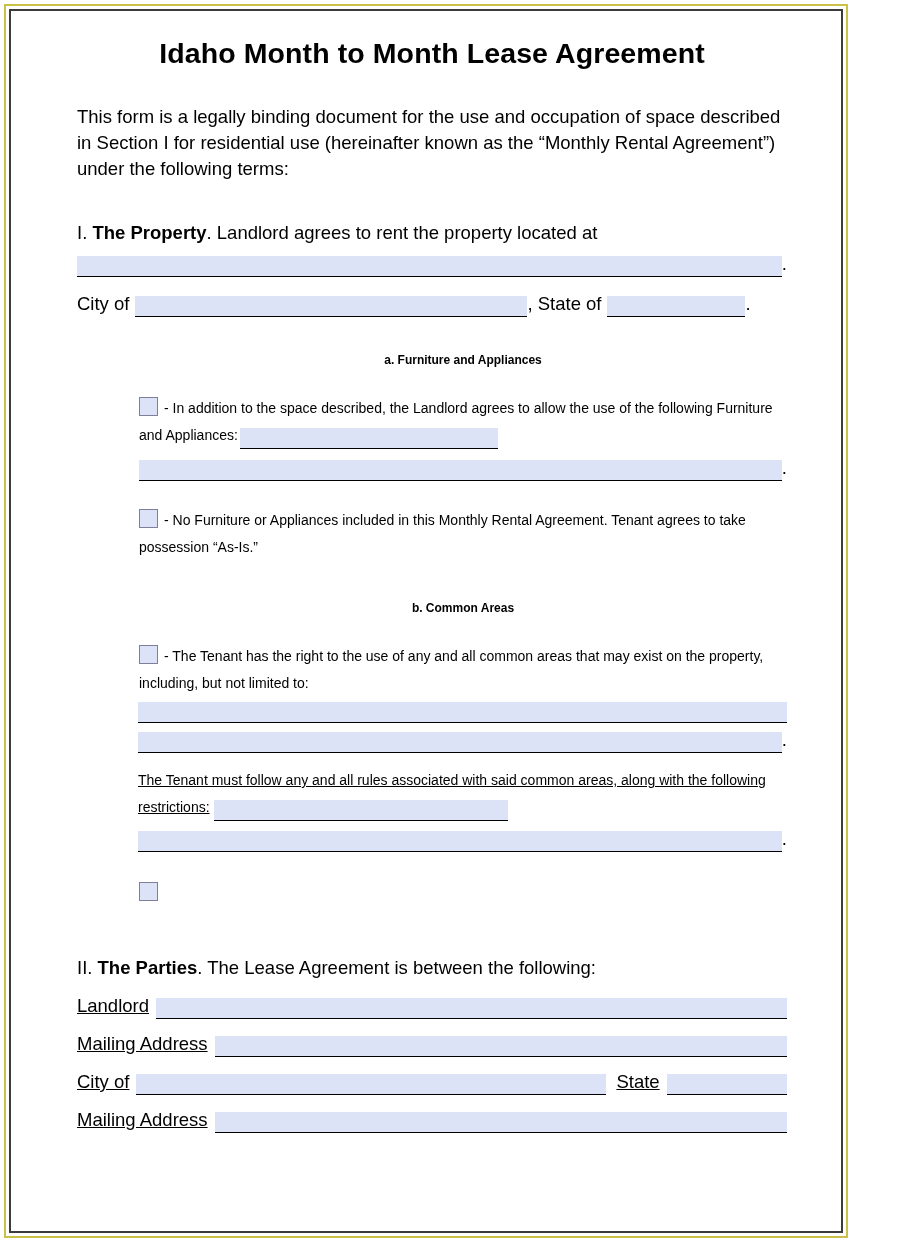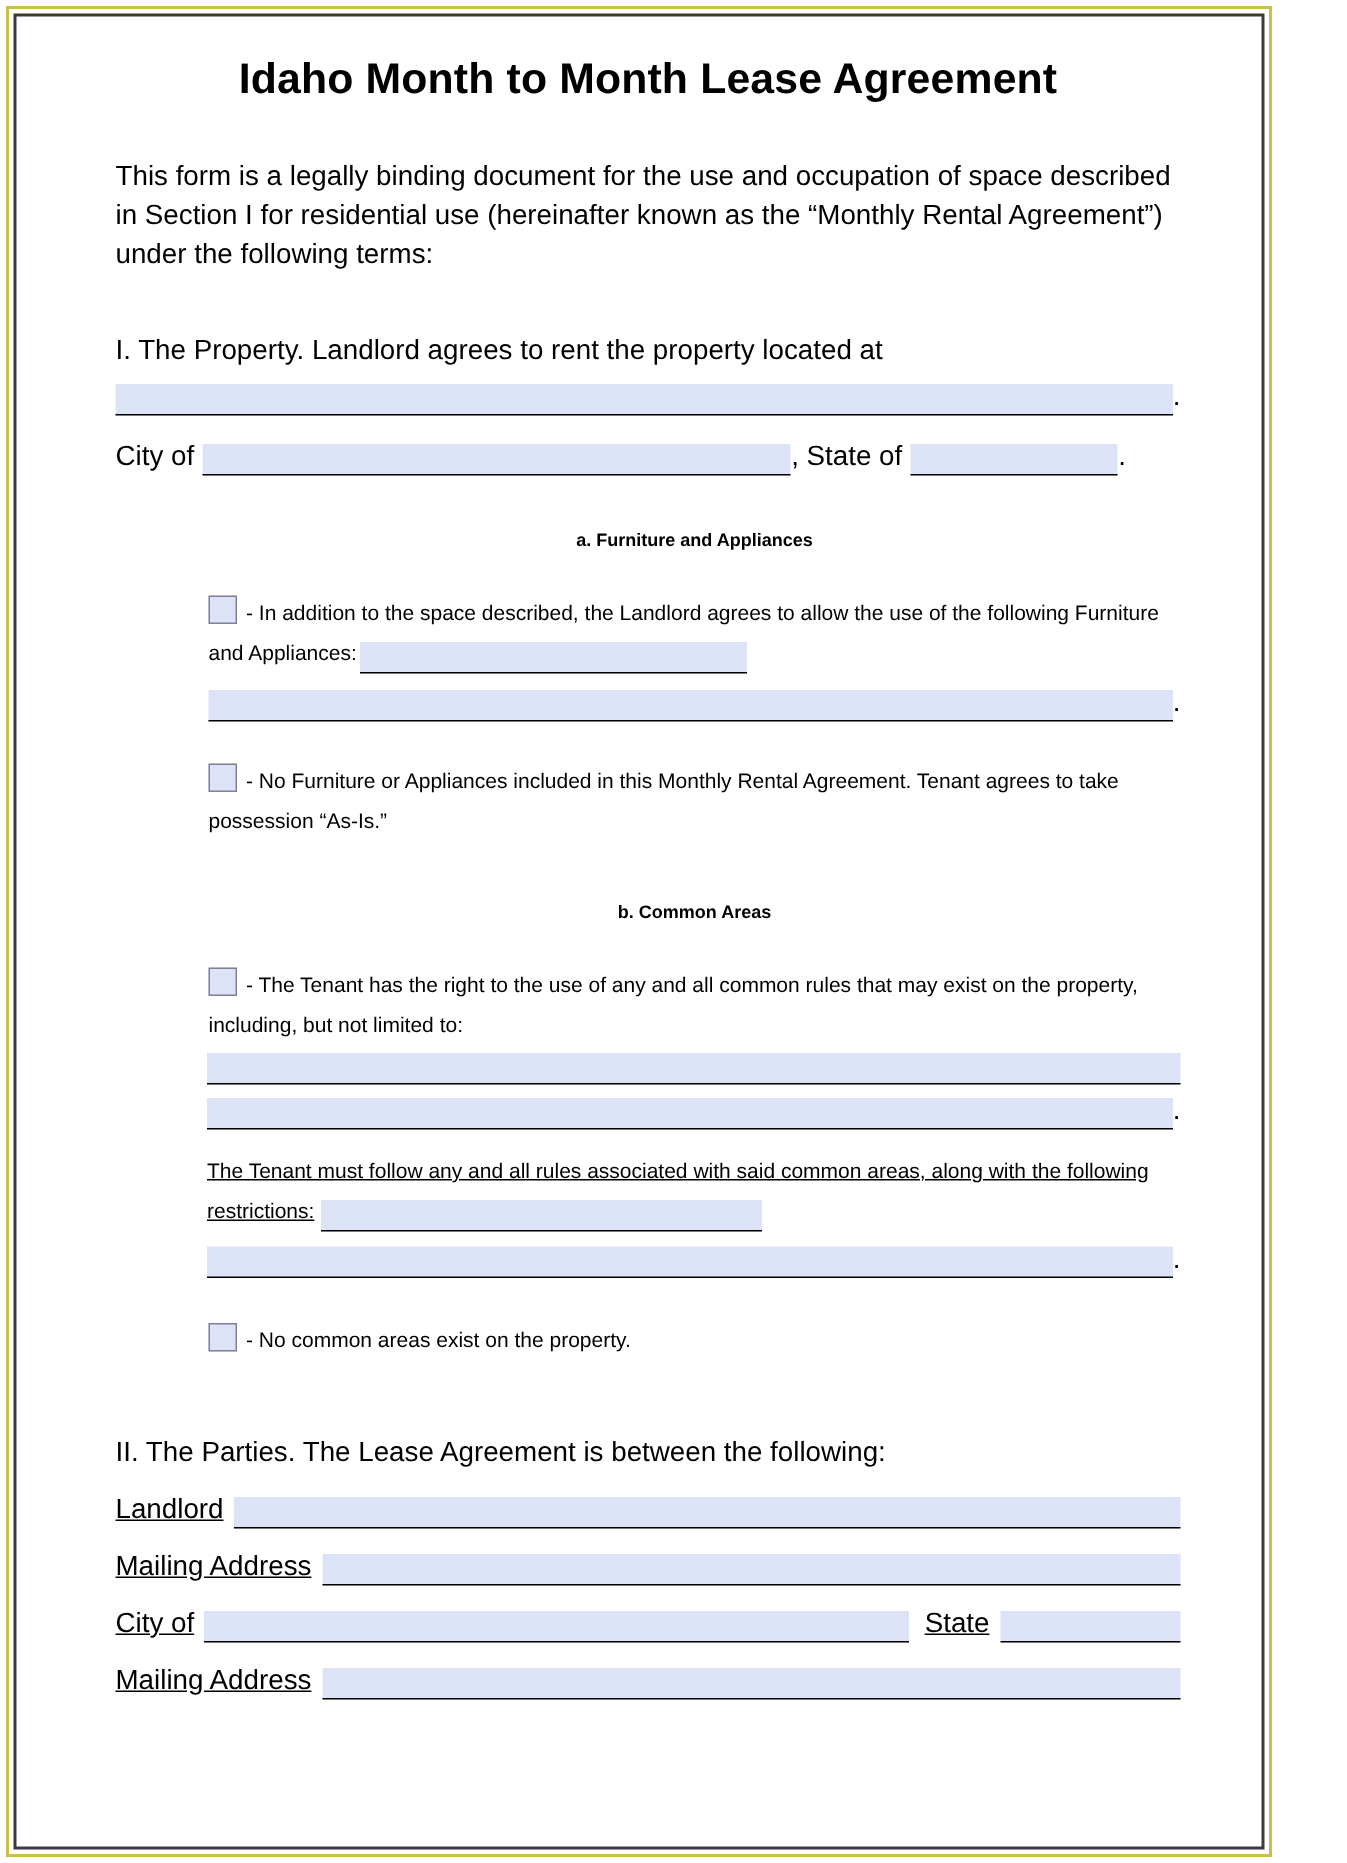--- a/index.html
+++ b/index.html
@@ -64,21 +64,21 @@
   .section {
     margin-top: 38px;
     font-size: 18.5px;
     line-height: 26px;
     color: #000;
   }
   .section .sec-num {
     font-weight: normal;
   }
   .bold {
-    font-weight: normal;
+    font-weight: bold;
   }
   .line-row {
     display: flex;
     align-items: flex-end;
     white-space: nowrap;
   }
   .fld {
     display: inline-block;
     background: #dde3f7;
     border-bottom: 1px solid #000;
@@ -181,40 +181,40 @@
 
         <div class="para" style="margin-top:26px;">
           <span class="cb"></span><span>- No Furniture or Appliances included in this Monthly Rental Agreement. Tenant agrees to take possession “As-Is.”</span>
         </div>
       </div>
 
       <div class="sub">
         <div class="sub-head" style="margin-top:34px;">b. Common Areas</div>
 
         <div class="para" style="margin-left:0;">
-          <span class="cb"></span><span>- The Tenant has the right to the use of any and all common rules that may exist on the property, including, but not limited to:</span>
+          <span class="cb"></span><span>- The Tenant has the right to the use of any and all common areas that may exist on the property, including, but not limited to:</span>
         </div>
         <div class="line-row" style="margin-top:5px; margin-left:-1px;">
           <span class="fld grow"></span>
         </div>
         <div class="line-row" style="margin-top:4px; margin-left:-1px;">
           <span class="fld" style="width:678px;"></span>
           <span class="period">.</span>
         </div>
 
         <div class="para tight" style="margin-left:-1px;text-decoration:underline;">
           <span>The Tenant must follow any and all rules associated with said common areas, along with the following restrictions:</span><span class="fld" style="width:294px; margin-left:4px;"></span>
         </div>
         <div class="line-row" style="margin-top:5px; margin-left:-1px;">
           <span class="fld" style="width:678px;"></span>
           <span class="period">.</span>
         </div>
 
         <div class="para" style="margin-top:28px;">
-          <span class="cb"></span><span>- No common areas exist on the property.</span>
+          <span class="cb"></span>
         </div>
       </div>
     </div>
 
     <div class="section" style="margin-top:48px;">
       <div>
         <span class="sec-num">II.</span>
         <span class="bold">The Parties</span><span>. The Lease Agreement is between the following:</span>
       </div>
 

